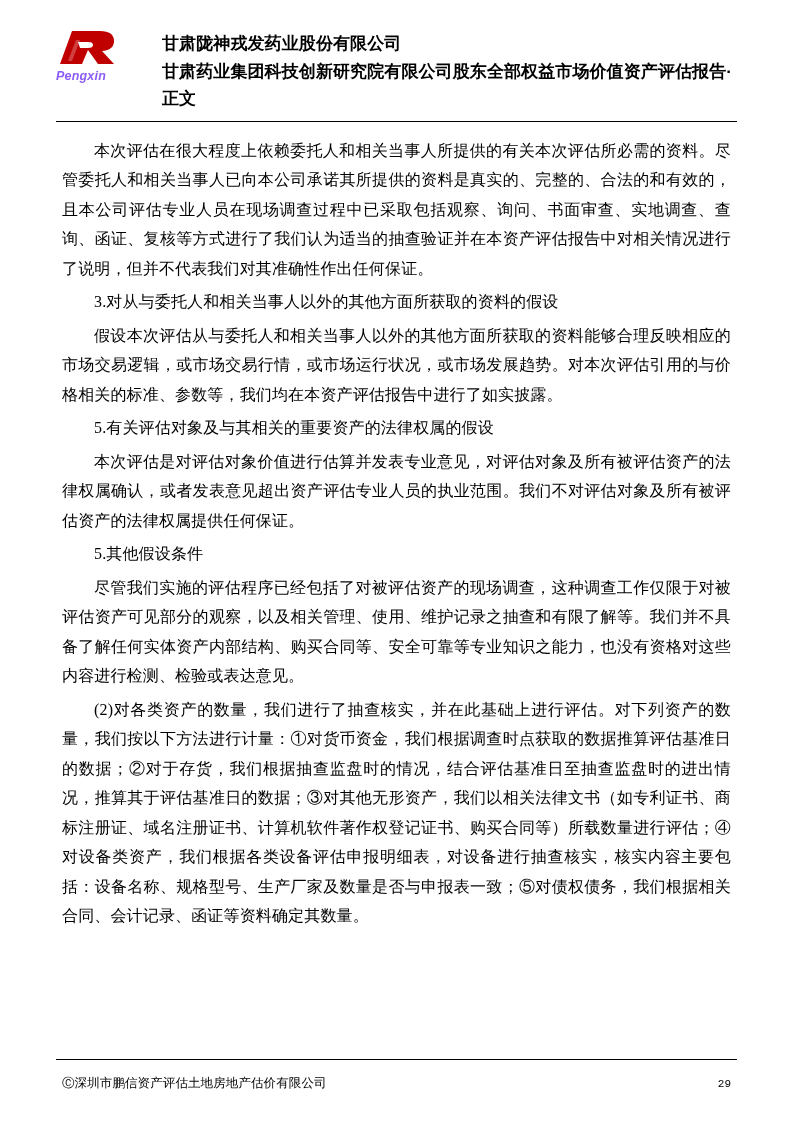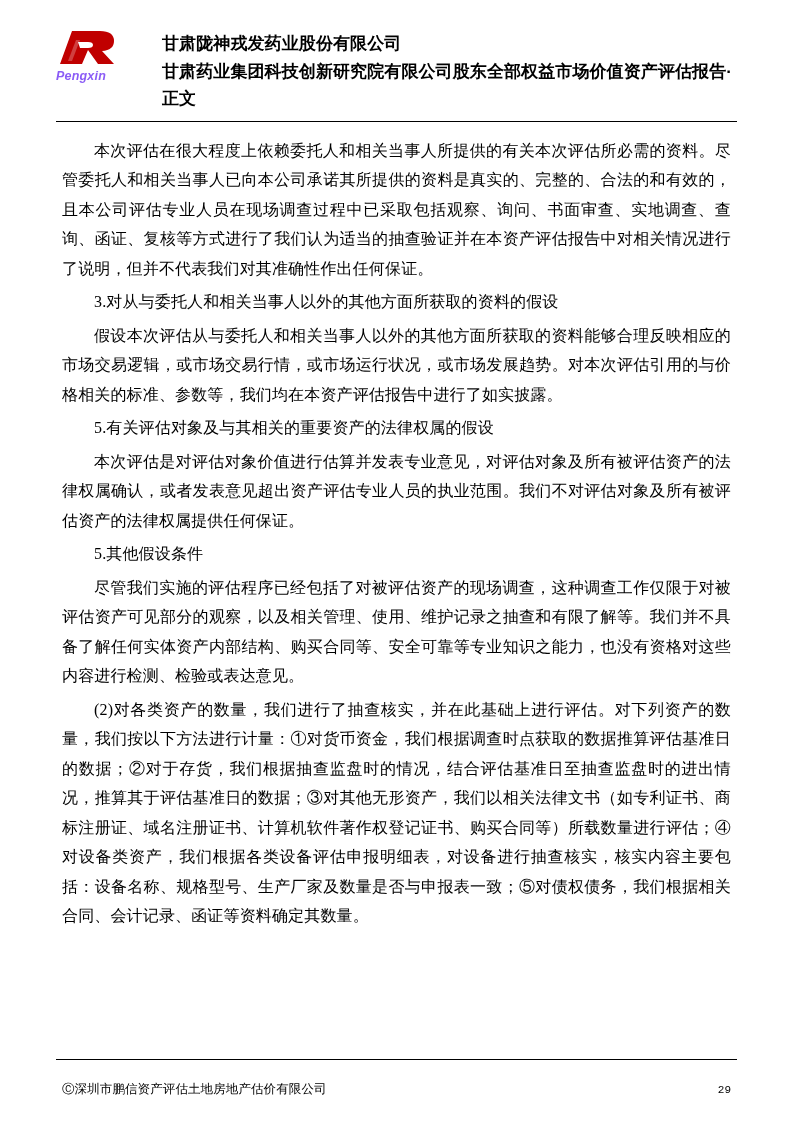--- a/index.html
+++ b/index.html
@@ -87,21 +87,21 @@
     position: absolute;
     left: 56px;
     right: 56px;
     bottom: 62px;
     border-top: 1px solid #000;
   }
   .footer {
     position: absolute;
     left: 62px;
     right: 62px;
-    bottom: 24px;
+    bottom: 30px;
     display: flex;
     align-items: baseline;
     justify-content: space-between;
     font-size: 12.5px;
     color: #000;
   }
   .footer-left { letter-spacing: 0.1px; }
   .footer-right {
     font-family: Liberation Mono, monospace;
     font-size: 11px;

